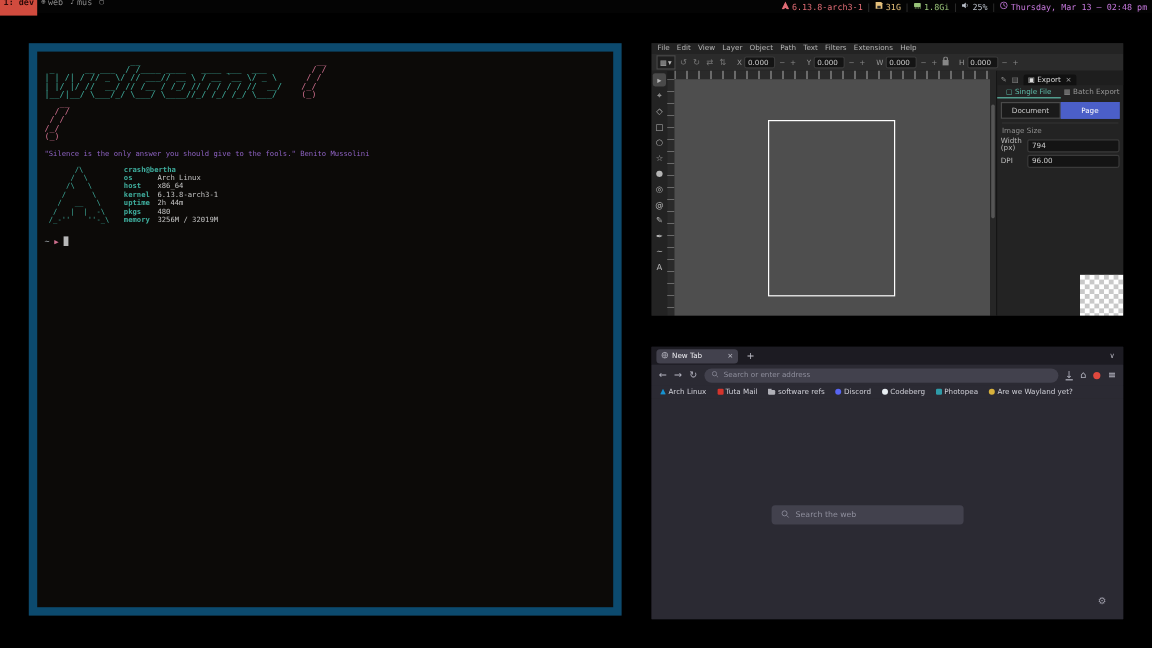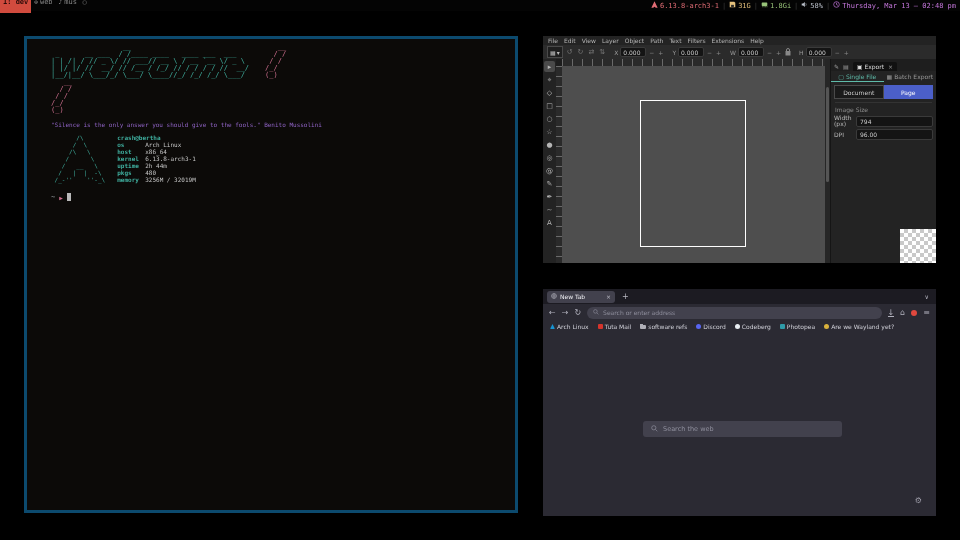--- a/index.html
+++ b/index.html
@@ -12,21 +12,21 @@
   .ws.active{background:#d14b3e;color:#2b0a08;font-weight:bold;}
   .ws .wico{font-size:6px;color:#9a9a9a;}
   .bar-title{position:absolute;left:0;right:0;text-align:center;color:#9a9a9a;pointer-events:none;}
   .status{margin-left:auto;display:flex;align-items:center;gap:3px;padding-right:4px;z-index:2;}
   .mod{display:flex;align-items:center;gap:2px;}
   .mod.kernel{color:#e06c75;}.mod.disk{color:#e5c07b;justify-content:flex-end;}.mod.ram{color:#98c379;}
   .mod.vol{color:#b9bfc9;}.mod.clock{color:#c678dd;align-items:center;}
   .sep{color:#3a3a3a;}
   
   .term{position:absolute;left:24px;top:36px;width:494px;height:477px;background:#0c0a08;
-        border:3px solid #0c4a6e;box-sizing:border-box;padding:5px 24px;color:#bfbfbf;
+        border:7px solid #0c4a6e;box-sizing:border-box;padding:5px 6px;color:#bfbfbf;
         font-family:"DejaVu Sans Mono",monospace;}
   .banner-row{display:flex;gap:16px;}
   .banner-row pre{margin:0;font-size:7px;line-height:7px;font-family:inherit;}
   .pre-word{color:#3fae9e;}
   .pre-excl{color:#cf6f8e;}
   .quote{font-size:6px;margin:7px 0 6px;color:#8f63c4;}
   .fetch{display:flex;gap:12px;margin-top:2px;}
   .logo{color:#3fae9e;font-size:6px;line-height:7px;margin:0;font-family:inherit;}
   .fetch-info{font-size:6px;line-height:7px;}
   .fuser{color:#3fae9e;font-weight:bold;}
@@ -104,21 +104,21 @@
   .red-dot{width:6px;height:6px;border-radius:50%;background:#e0483e;display:inline-block;}
   .bookmarks{position:absolute;top:32px;left:0;right:0;height:11px;display:flex;align-items:center;
        gap:9px;padding:0 7px;background:#2b2a33;}
   .bm-item{display:flex;align-items:center;gap:2px;color:#d0d0d8;}
   .bm-ico{width:5px;height:5px;border-radius:1px;display:inline-block;}
   .bm-round{border-radius:50%;}
   .bm-arch{clip-path:polygon(50% 0,100% 100%,0 100%);}
   .bm-folder{width:6px;height:4px;background:#b0b0b8;border-radius:0 1px 1px 1px;position:relative;}
   .bm-folder::before{content:"";position:absolute;left:0;top:-1px;width:3px;height:1px;background:#b0b0b8;}
   .content{position:absolute;top:43px;left:0;right:0;bottom:0;background:#2b2a33;}
-  .search-pill{position:absolute;left:100px;top:89px;width:199px;height:16px;background:#42414d;
+  .search-pill{position:absolute;left:100px;top:89px;width:160px;height:16px;background:#42414d;
        border-radius:3px;display:flex;align-items:center;gap:5px;padding:0 8px;color:#8f8f9d;
        box-sizing:border-box;font-size:6.5px;}
   .gear{position:absolute;right:14px;bottom:11px;color:#9a99a5;font-size:8px;}
 </style>
 </head>
 <body>
 
 <div class="screen">
 
   <div class="topbar">
@@ -158,21 +158,21 @@
               <path d="M2.5 7v2M4.5 7v2M6.5 7v2M8.5 7v2" stroke="#98c379" stroke-width=".8"></path>
             </svg></span>
         <span>1.8Gi</span>
       </span>
       <span class="sep">|</span>
       <span class="mod vol">
         <span><svg width="7" height="7" viewBox="0 0 10 10">
               <polygon points="1,3.5 3,3.5 5.5,1.5 5.5,8.5 3,6.5 1,6.5" fill="#b9bfc9"></polygon>
               <path d="M6.8 3.2a3 3 0 0 1 0 3.6" stroke="#b9bfc9" fill="none" stroke-width=".8"></path>
             </svg></span>
-        <span>58%</span>
+        <span>25%</span>
       </span>
       <span class="sep">|</span>
       <span class="mod clock">
         <span><svg width="7" height="7" viewBox="0 0 10 10">
               <circle cx="5" cy="5" r="4" fill="none" stroke="#c678dd"></circle>
               <path d="M5 2.5V5l2 1.2" stroke="#c678dd" fill="none"></path>
             </svg></span>
         <span>Thursday, Mar 13 — 02:48 pm</span>
       </span>
     </div>

